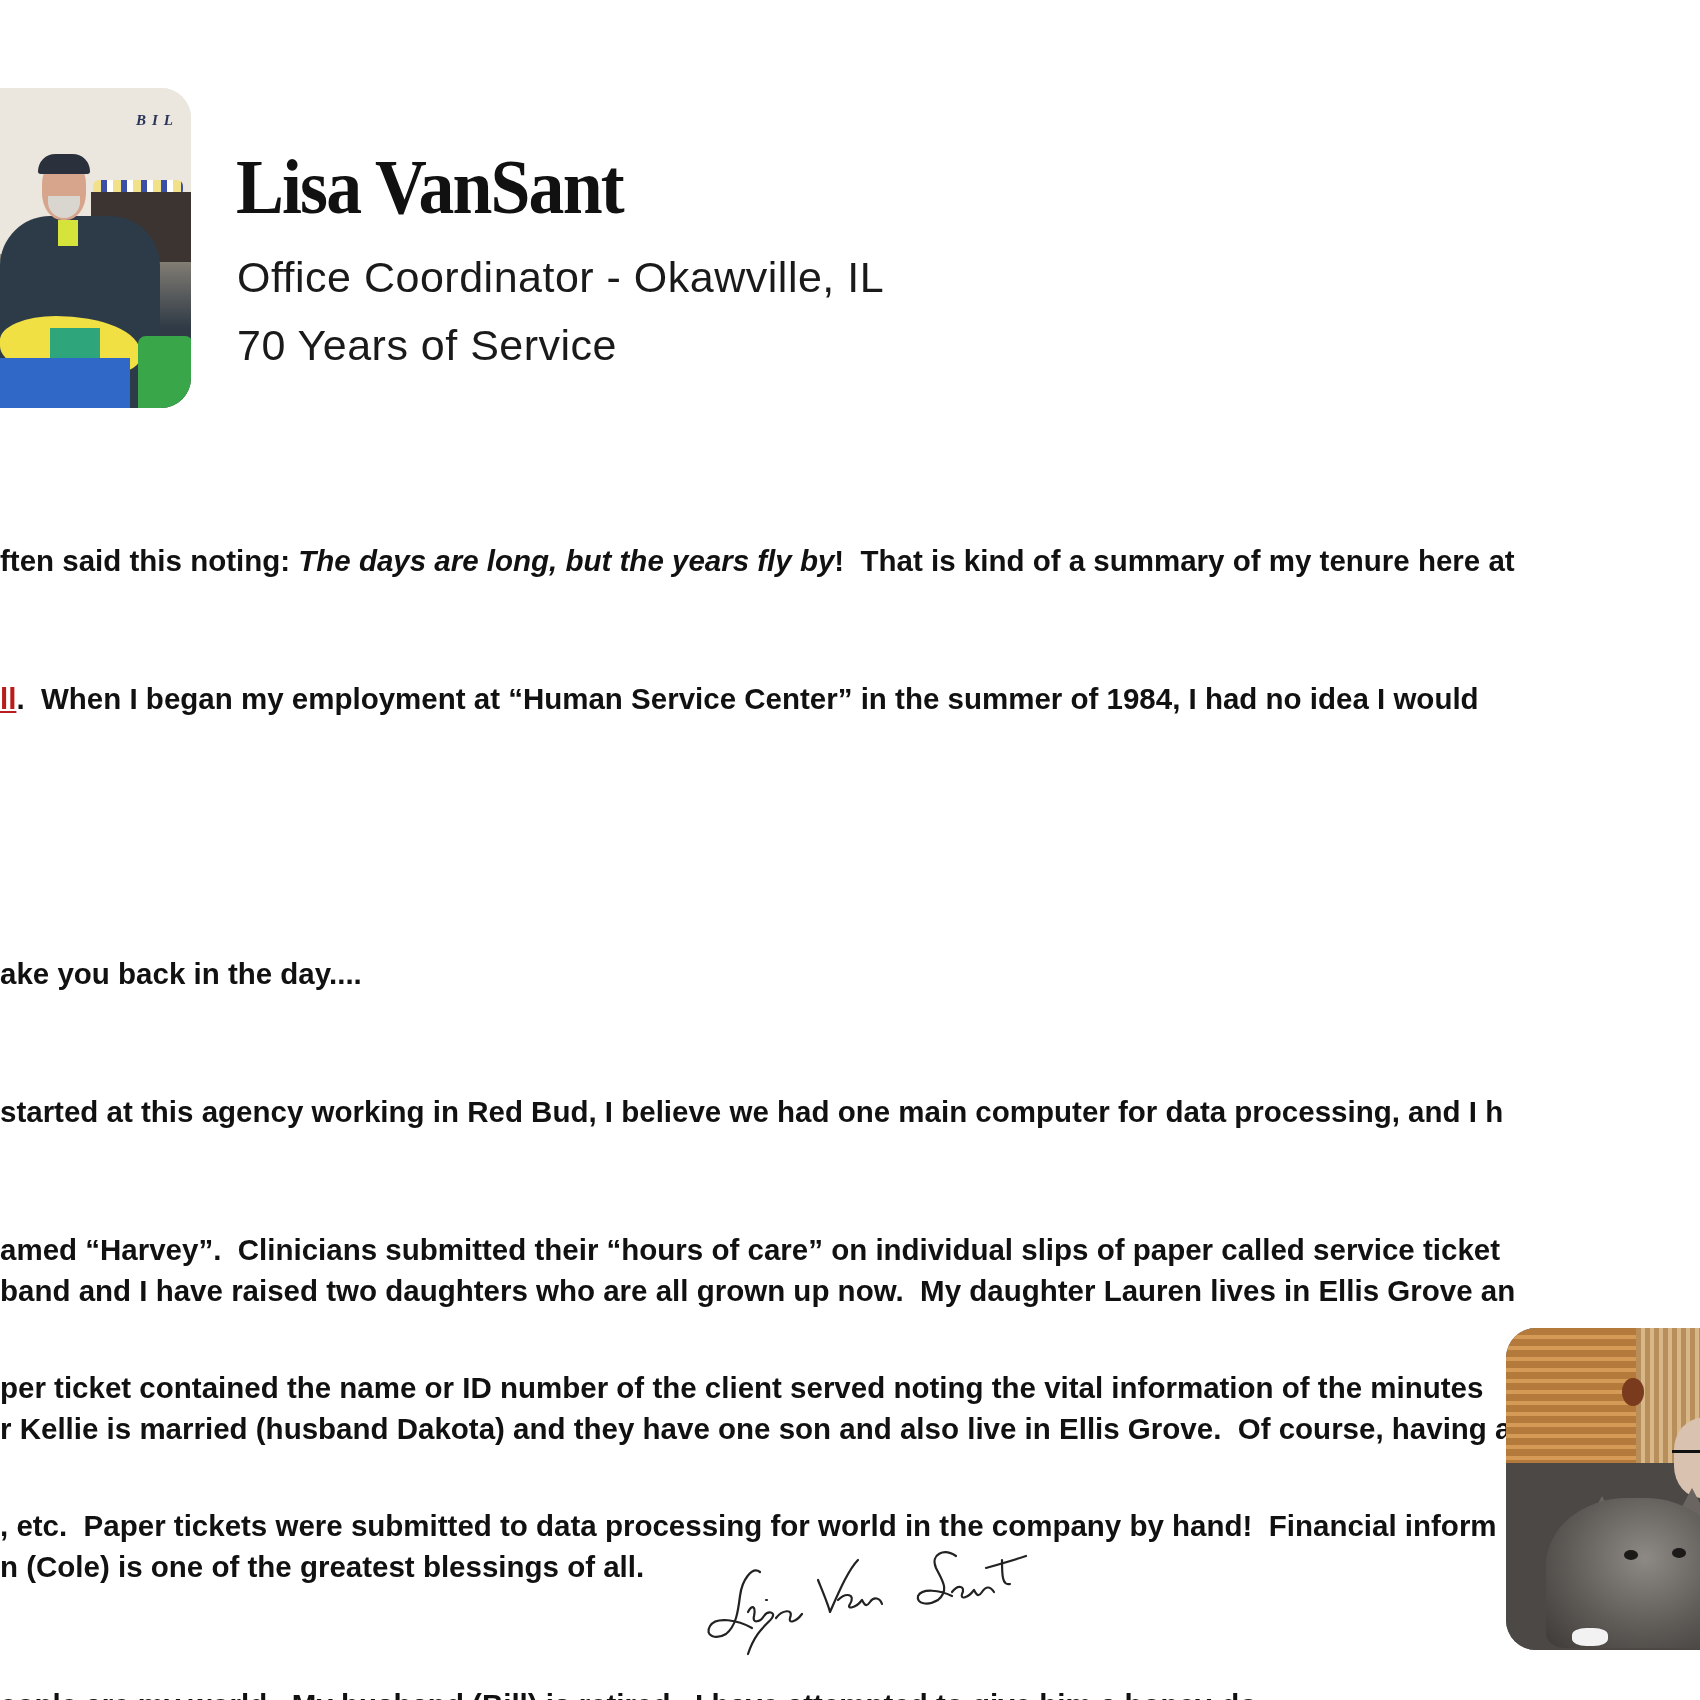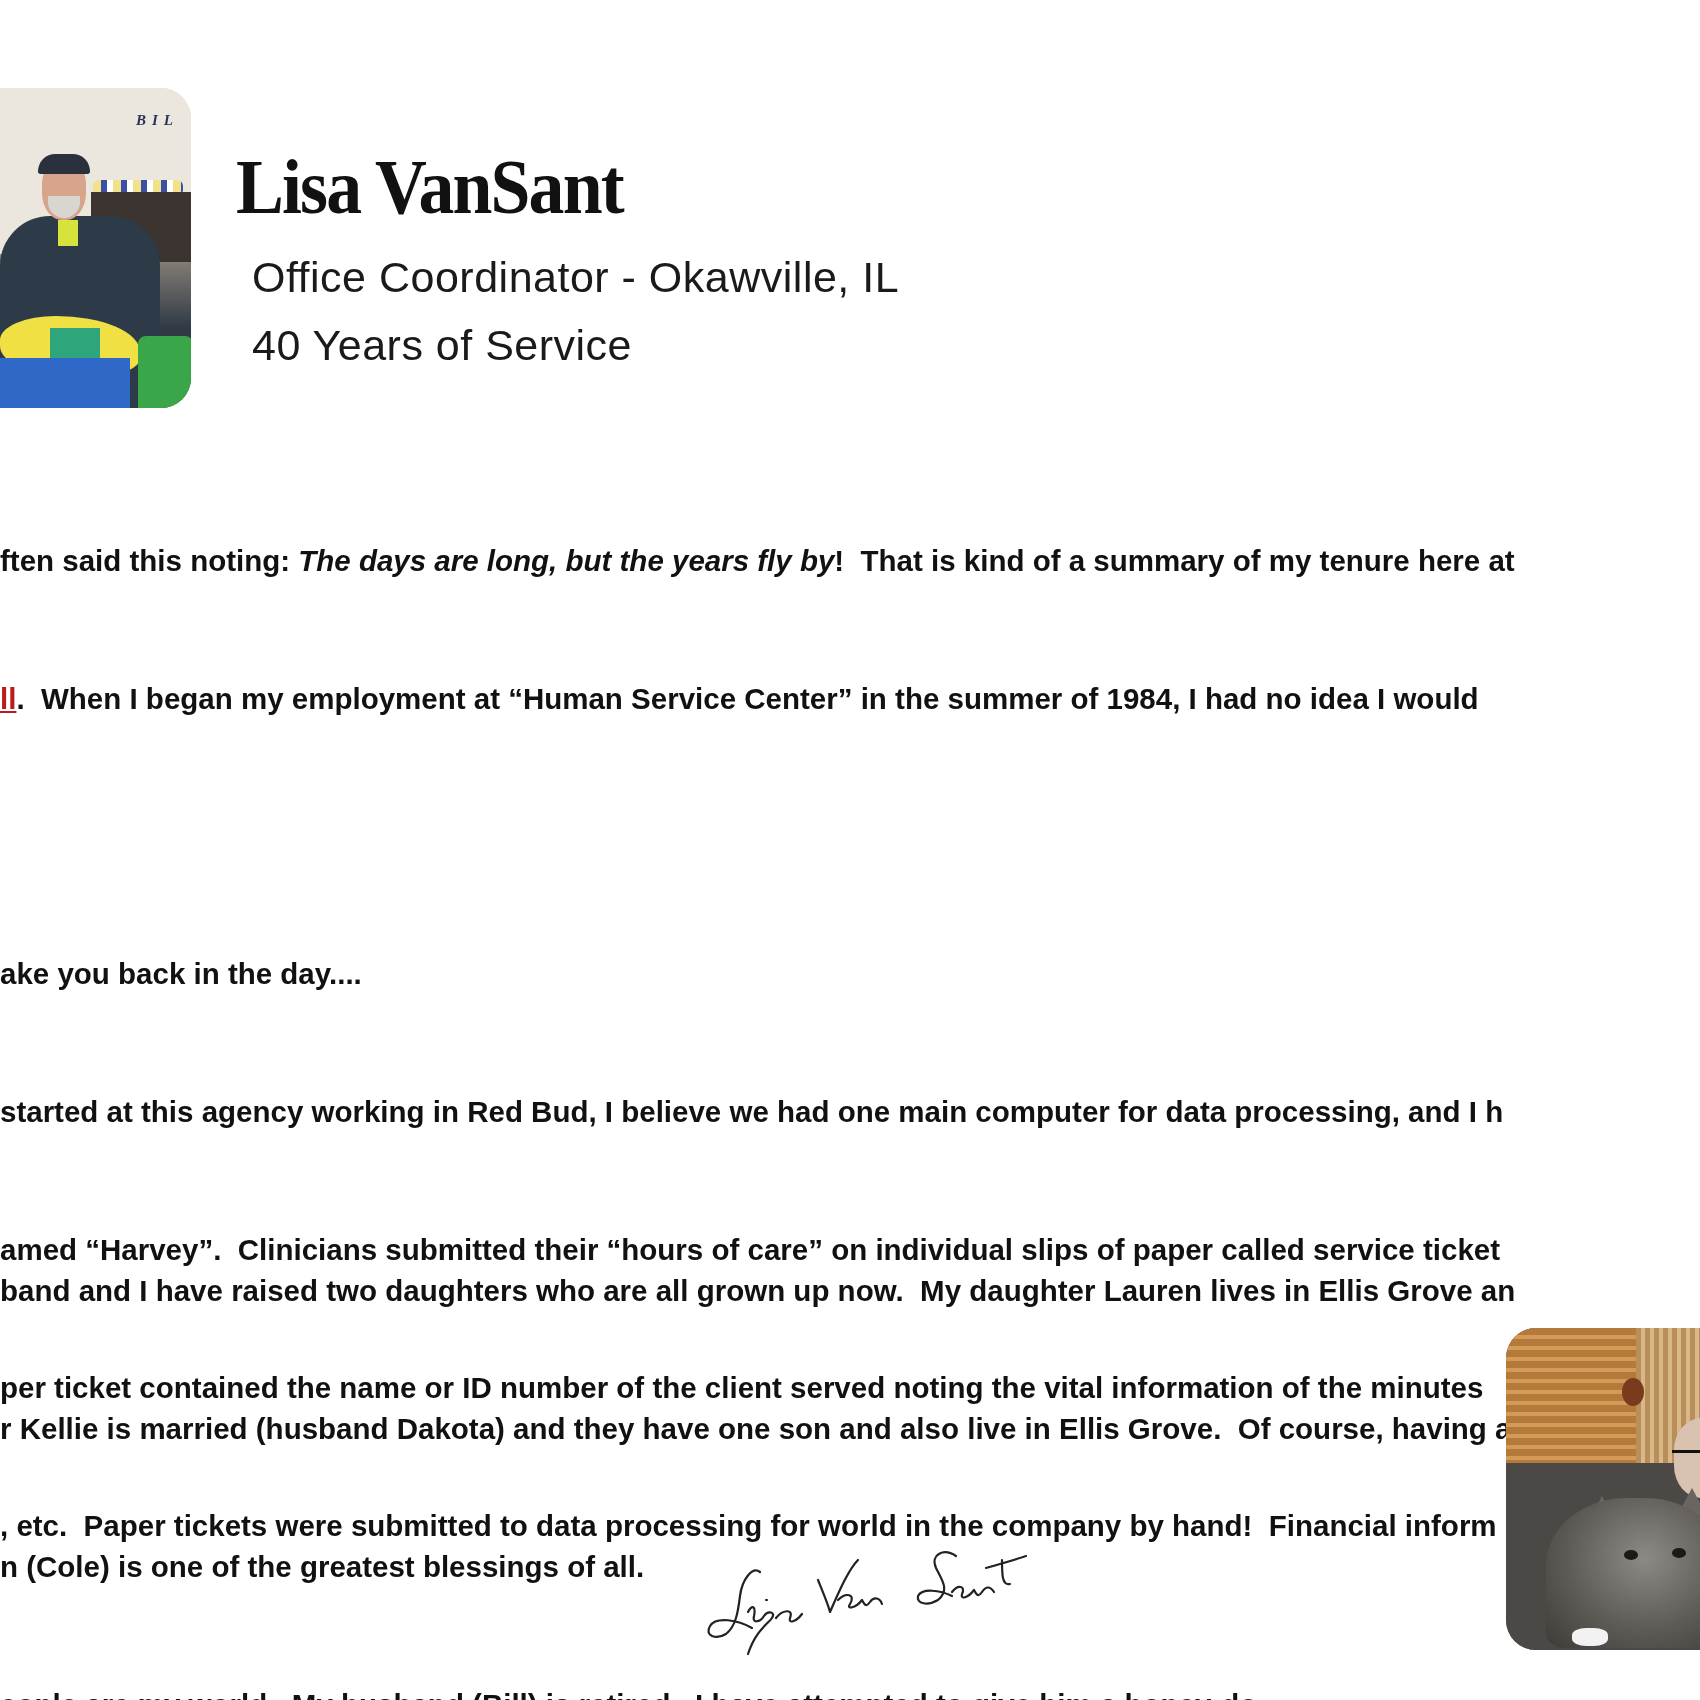--- a/index.html
+++ b/index.html
@@ -65,21 +65,21 @@
       font-weight: bold;
       font-size: 78px;
       letter-spacing: -2px;
       line-height: 1;
       color: #111111;
       transform: scaleX(0.92);
       transform-origin: left top;
     }
     .subtitle {
       position: absolute;
-      left: 252px;
+      left: 237px;
       font-size: 43px;
       line-height: 1;
       color: #1a1a1a;
       letter-spacing: 0.5px;
     }
     .subtitle.role { top: 256px; }
     .subtitle.years { top: 324px; }
 
     
     .body-text {
@@ -157,21 +157,21 @@
     <div class="cap"></div>
     <div class="beard"></div>
     <div class="tissue-y"></div>
     <div class="tissue-g"></div>
     <div class="bag-blue"></div>
     <div class="bag-green"></div>
   </div>
 
   <div class="name">Lisa VanSant</div>
   <div class="subtitle role">Office Coordinator - Okawville, IL</div>
-  <div class="subtitle years">40 Years of Service</div>
+  <div class="subtitle years">70 Years of Service</div>
 
   <div class="body-text">
     <span class="line"><span>ften said this noting: </span><span class="italic">The days are long, but the years fly by</span><span>!  That is kind of a summary of my tenure here at</span></span>
     <span class="line"><span class="well">ll</span><span>.  When I began my employment at “Human Service Center” in the summer of 1984, I had no idea I would</span></span>
     <span class="line blank"></span>
     <span class="line">ake you back in the day....</span>
     <span class="line">started at this agency working in Red Bud, I believe we had one main computer for data processing, and I h</span>
     <span class="line">amed “Harvey”.  Clinicians submitted their “hours of care” on individual slips of paper called service ticket</span>
     <span class="line">per ticket contained the name or ID number of the client served noting the vital information of the minutes</span>
     <span class="line">, etc.  Paper tickets were submitted to data processing for world in the company by hand!  Financial inform</span>

